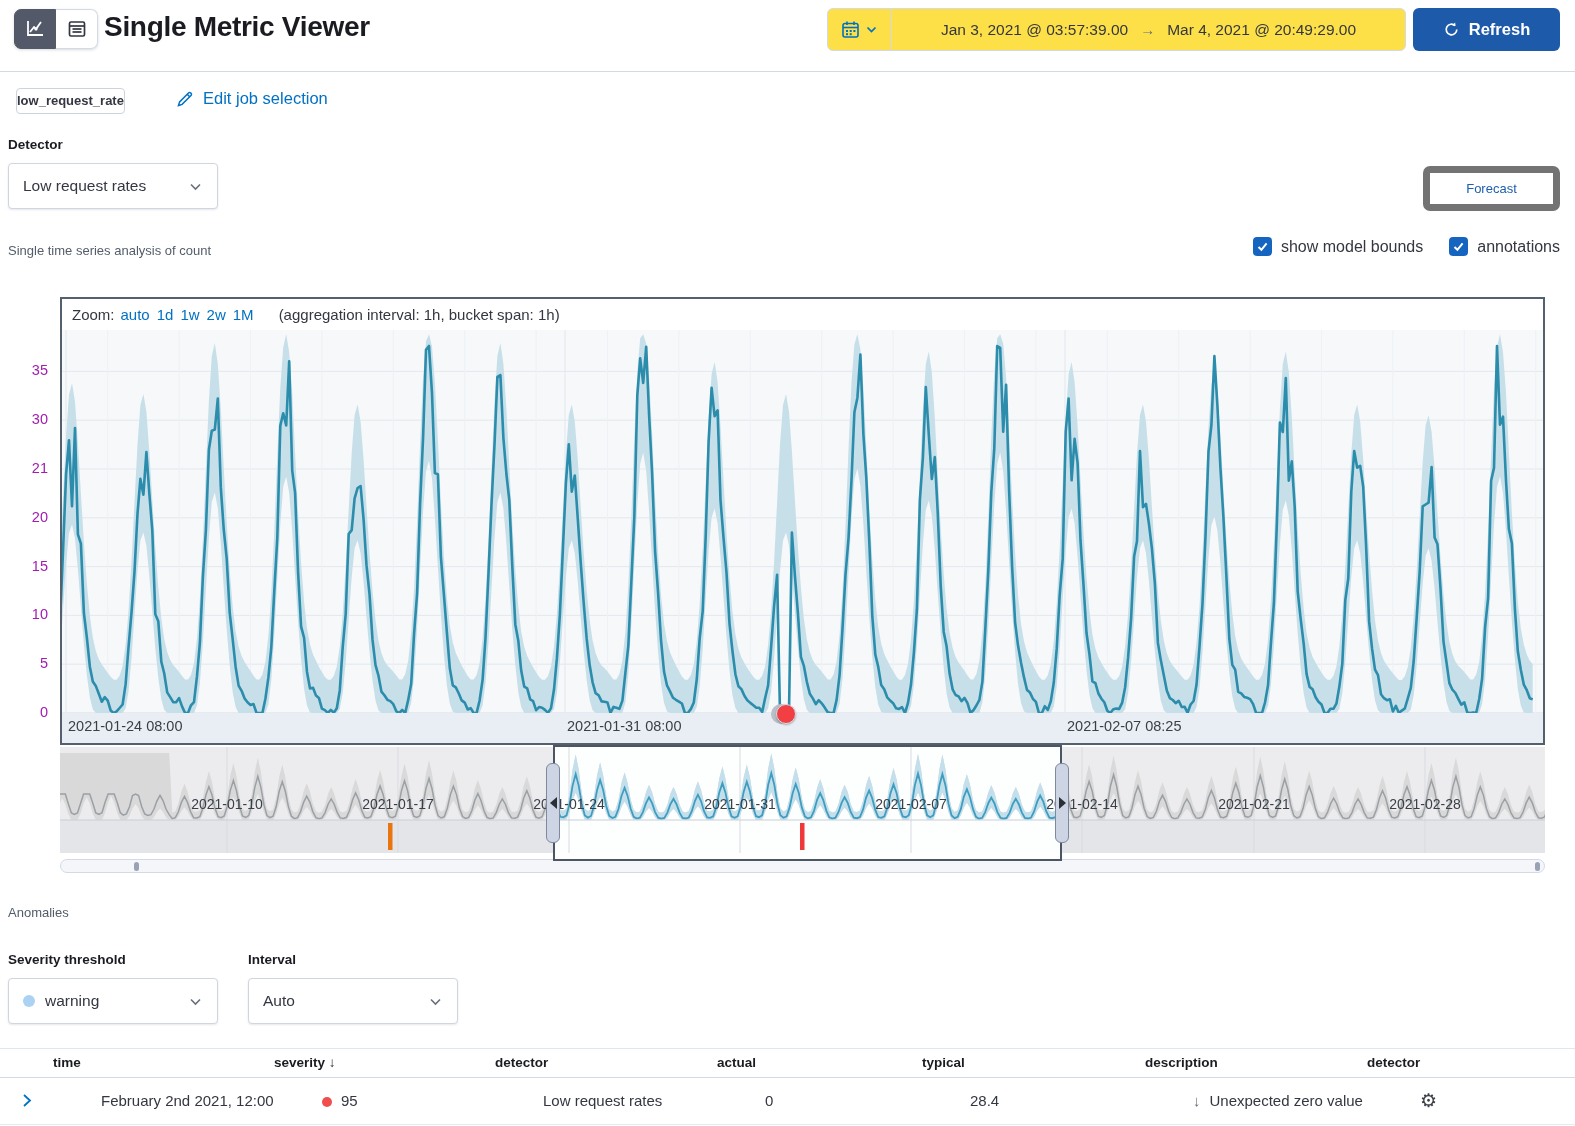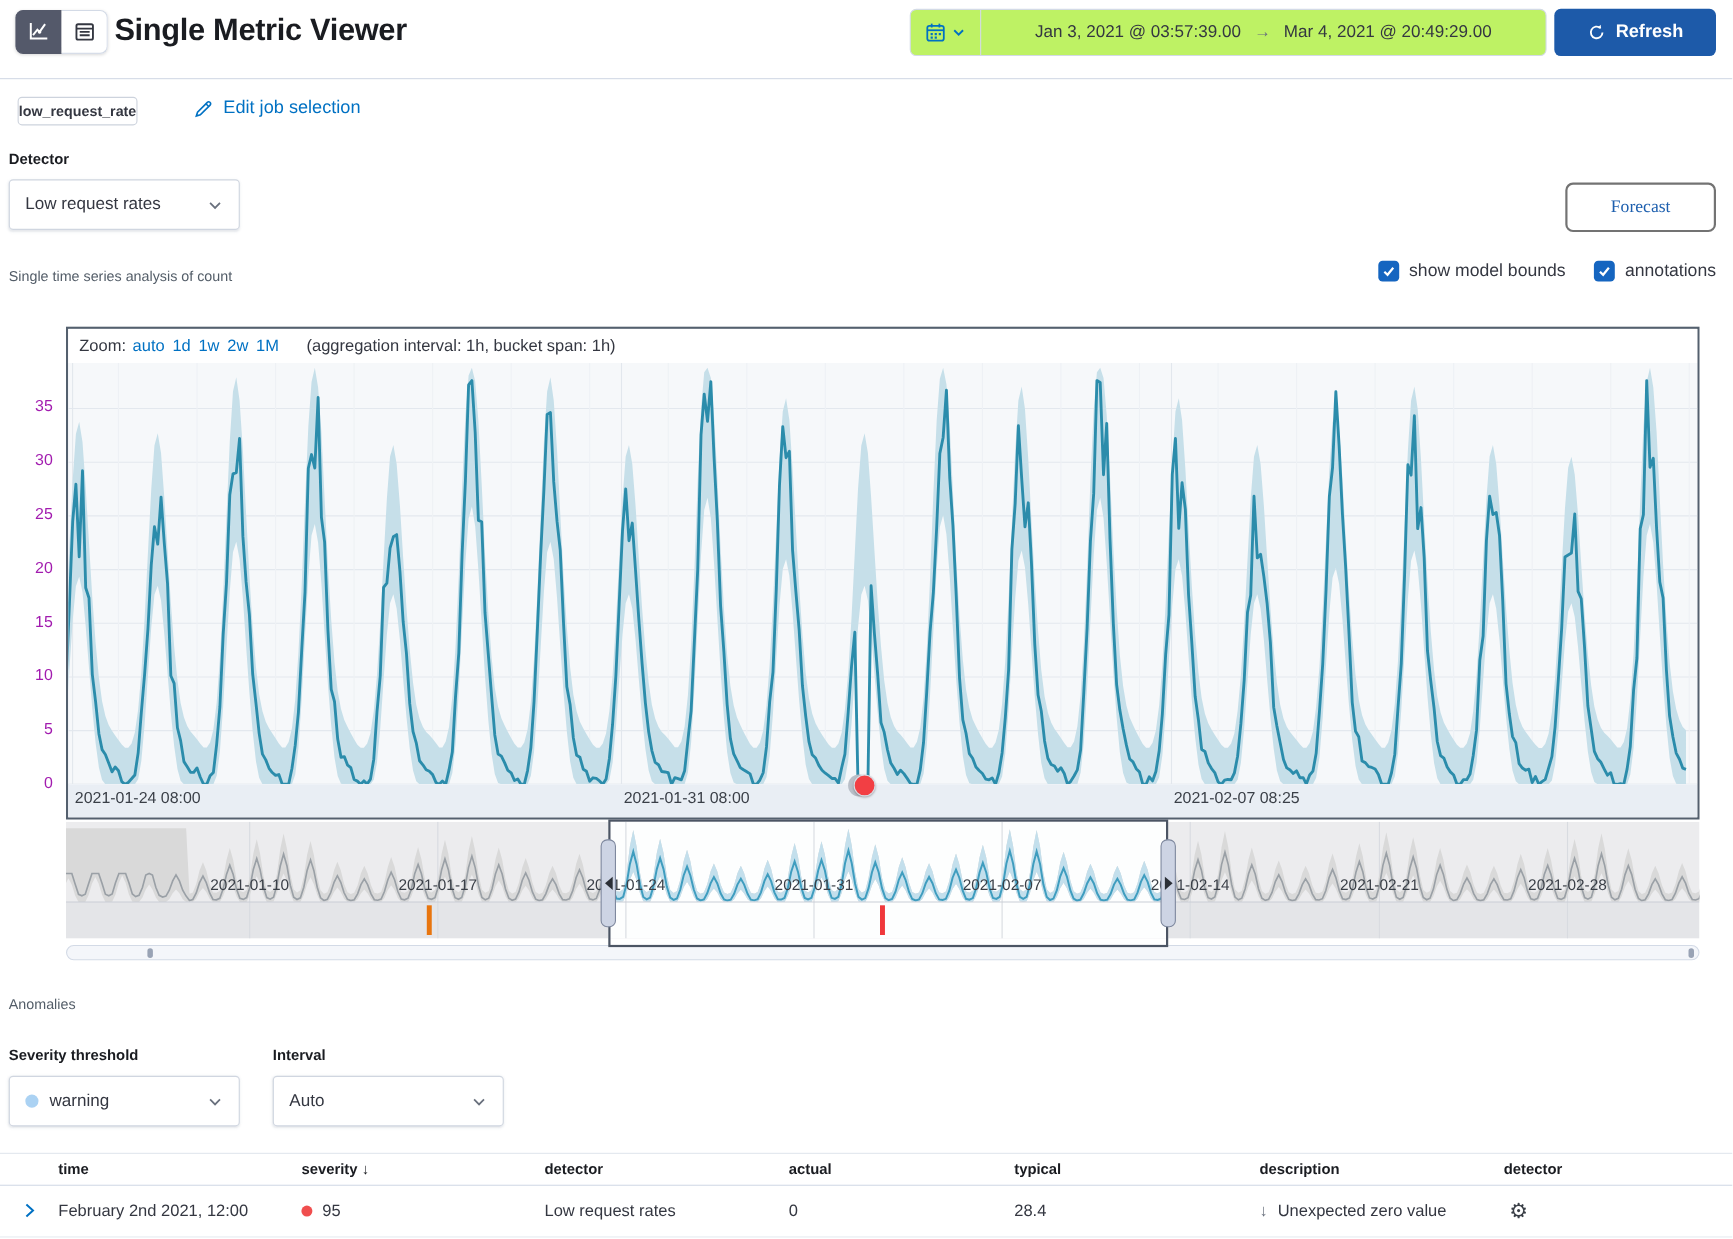--- a/index.html
+++ b/index.html
@@ -11,35 +11,35 @@
   
   .header { position:absolute; left:0; top:0; width:1575px; height:72px; border-bottom:1px solid #d3dae6; background:#fff; }
   .view-toggle { position:absolute; left:14px; top:9px; display:flex; border-radius:7px;
      box-shadow:0 1px 3px rgba(0,0,0,.15); }
   .vt-btn { width:42px; height:40px; display:flex; align-items:center; justify-content:center; border:1px solid #d3dae6; background:#fff; }
   .vt-btn.sel { background:#54596a; border-color:#54596a; }
   .vt-btn:first-child { border-radius:7px 0 0 7px; }
   .vt-btn:last-child { border-radius:0 7px 7px 0; border-left:none; }
   .page-title { position:absolute; left:104px; top:11px; font-size:28px; font-weight:600; color:#1a1c21; letter-spacing:-.3px;}
 
-  .timepicker { position:absolute; left:827px; top:8px; width:579px; height:43px; border:1px solid #d3dae6; border-radius:6px; background:#bef264; display:flex; align-items:stretch; }
+  .timepicker { position:absolute; left:827px; top:8px; width:579px; height:43px; border:1px solid #d3dae6; border-radius:6px; background:#fde047; display:flex; align-items:stretch; }
   .tp-cal { width:64px; display:flex; align-items:center; justify-content:center; gap:5px; border-right:1px solid #d3dae6; cursor:pointer; }
   .tp-dates { flex:1; display:flex; align-items:center; justify-content:center; gap:12px; font-size:15.5px; color:#343741; }
   .tp-arrow { color:#69707d; font-size:15px; }
   .refresh-btn { position:absolute; left:1413px; top:8px; width:147px; height:43px; background:#1d5aa9; border:none; border-radius:6px; color:#fff; font-size:16.5px; font-weight:600; display:flex; align-items:center; justify-content:center; gap:9px; cursor:pointer; font-family:"Liberation Sans",sans-serif; }
 
   
   .job-badge { position:absolute; left:16px; top:88px; height:26px; line-height:24px; border:1px solid #cdd3dd; border-radius:4px; background:#fff; padding:0 0; font-size:13px; font-weight:600; color:#343741; }
   .edit-link { position:absolute; left:176px; top:89px; display:flex; align-items:center; gap:9px; color:#0071c3; font-size:16.5px; cursor:pointer; }
 
   
   .field-label { position:absolute; font-size:13.5px; font-weight:700; color:#1a1c21; }
   .select { position:absolute; height:46px; background:#fff; border:1px solid #d0d6e0; border-radius:4px; box-shadow:0 1px 2px rgba(152,162,179,.25); display:flex; align-items:center; padding:0 14px; font-size:15.5px; color:#343741; cursor:pointer; }
   .select .chev { margin-left:auto; }
-  .forecast-btn { position:absolute; left:1423px; top:166px; width:137px; height:45px; background:#fff; border:2px solid #737373; border-radius:7px; color:#1d5fae; font-size:16px; font-weight:500; cursor:pointer; font-family:Liberation Serif, serif; }
+  .forecast-btn { position:absolute; left:1423px; top:166px; width:137px; height:45px; background:#fff; border:7px solid #737373; border-radius:7px; color:#1d5fae; font-size:13px; font-weight:500; cursor:pointer; font-family:Liberation Sans, sans-serif; }
 
   .section-heading { position:absolute; font-size:13px; color:#535d68; }
 
   .checks { position:absolute; right:15px; top:237px; display:flex; gap:26px; align-items:center; }
   .check-item { display:flex; align-items:center; gap:9px; font-size:16px; color:#343741; cursor:pointer; }
   .checkbox { width:19px; height:19px; border-radius:4px; background:#1565c0; display:flex; align-items:center; justify-content:center; }
 
   
   .chart-box { position:absolute; left:60px; top:297px; width:1485px; height:448px; border:2px solid #54606e; background:#fff; }
   .chart-toolbar { position:absolute; left:0; top:0; width:1481px; height:31px; display:flex; align-items:center; padding:0 10px; gap:6px; font-size:15px; color:#343741; background:#fff; }
@@ -59,21 +59,21 @@
   .tri-l { width:0; height:0; border-top:6px solid transparent; border-bottom:6px solid transparent; border-right:7px solid #2b2f36; }
   .tri-r { width:0; height:0; border-top:6px solid transparent; border-bottom:6px solid transparent; border-left:7px solid #2b2f36; }
   .scrollbar { position:absolute; left:60px; top:859px; width:1485px; height:14px; background:#f4f6fa; border:1px solid #d3dae6; border-radius:7px; }
   .sb-handle { position:absolute; top:2px; width:5px; height:9px; border-radius:3px; background:#99a3b5; cursor:pointer; }
 
   
   .sev-dot { width:12px; height:12px; border-radius:50%; background:#abd2f3; margin-right:10px; }
   .table-hdr { position:absolute; left:0; top:1048px; width:1575px; height:30px; border-top:1px solid #e2e7ee; border-bottom:1px solid #d3dae6; }
   .th { position:absolute; top:6px; font-size:13.5px; font-weight:700; color:#1a1c21; }
   .table-row { position:absolute; left:0; top:1079px; width:1575px; height:46px; border-bottom:1px solid #e6ebf1; background:#fff; }
-  .td { position:absolute; top:13px; font-size:15px; color:#343741; }
+  .td { position:absolute; top:13px; font-size:15px; color:#343741;margin-left:48px; }
   .row-dot { display:inline-block; width:10px; height:10px; border-radius:50%; background:#f04e4e; margin-right:9px; vertical-align:-1px; }
   .gear { font-size:19px; color:#3a3f47; cursor:pointer; }
   .desc-arrow { color:#69707d; margin-right:9px; }
   .expander { position:absolute; left:18px; top:13px; cursor:pointer; }
   svg { display:block; }
 </style>
 </head>
 <body>
 
 <div id="stage">
@@ -182,21 +182,21 @@
       <span>annotations</span>
     </span>
   </div>
 
   <div class="ylabels" id="ylabels">
       <div class="ylab abs" style="left: 0px; top: 704px;">0</div>
       <div class="ylab abs" style="left: 0px; top: 655.2px;">5</div>
       <div class="ylab abs" style="left: 0px; top: 606.4px;">10</div>
       <div class="ylab abs" style="left: 0px; top: 557.6px;">15</div>
       <div class="ylab abs" style="left: 0px; top: 508.8px;">20</div>
-      <div class="ylab abs" style="left: 0px; top: 460px;">25</div>
+      <div class="ylab abs" style="left: 0px; top: 460px;">21</div>
       <div class="ylab abs" style="left: 0px; top: 411.2px;">30</div>
       <div class="ylab abs" style="left: 0px; top: 362.4px;">35</div>
     </div>
   <div class="chart-box">
     <div class="chart-toolbar">
       <span>Zoom:</span>
       <span id="zoom-options"><span class="zoom-link" style="margin-right: 7px;">auto</span><span class="zoom-link" style="margin-right: 7px;">1d</span><span class="zoom-link" style="margin-right: 7px;">1w</span><span class="zoom-link" style="margin-right: 7px;">2w</span><span class="zoom-link" style="margin-right: 7px;">1M</span></span>
       <span class="agg-note">(aggregation interval: 1h, bucket span: 1h)</span>
     </div>
     <div class="plot">

